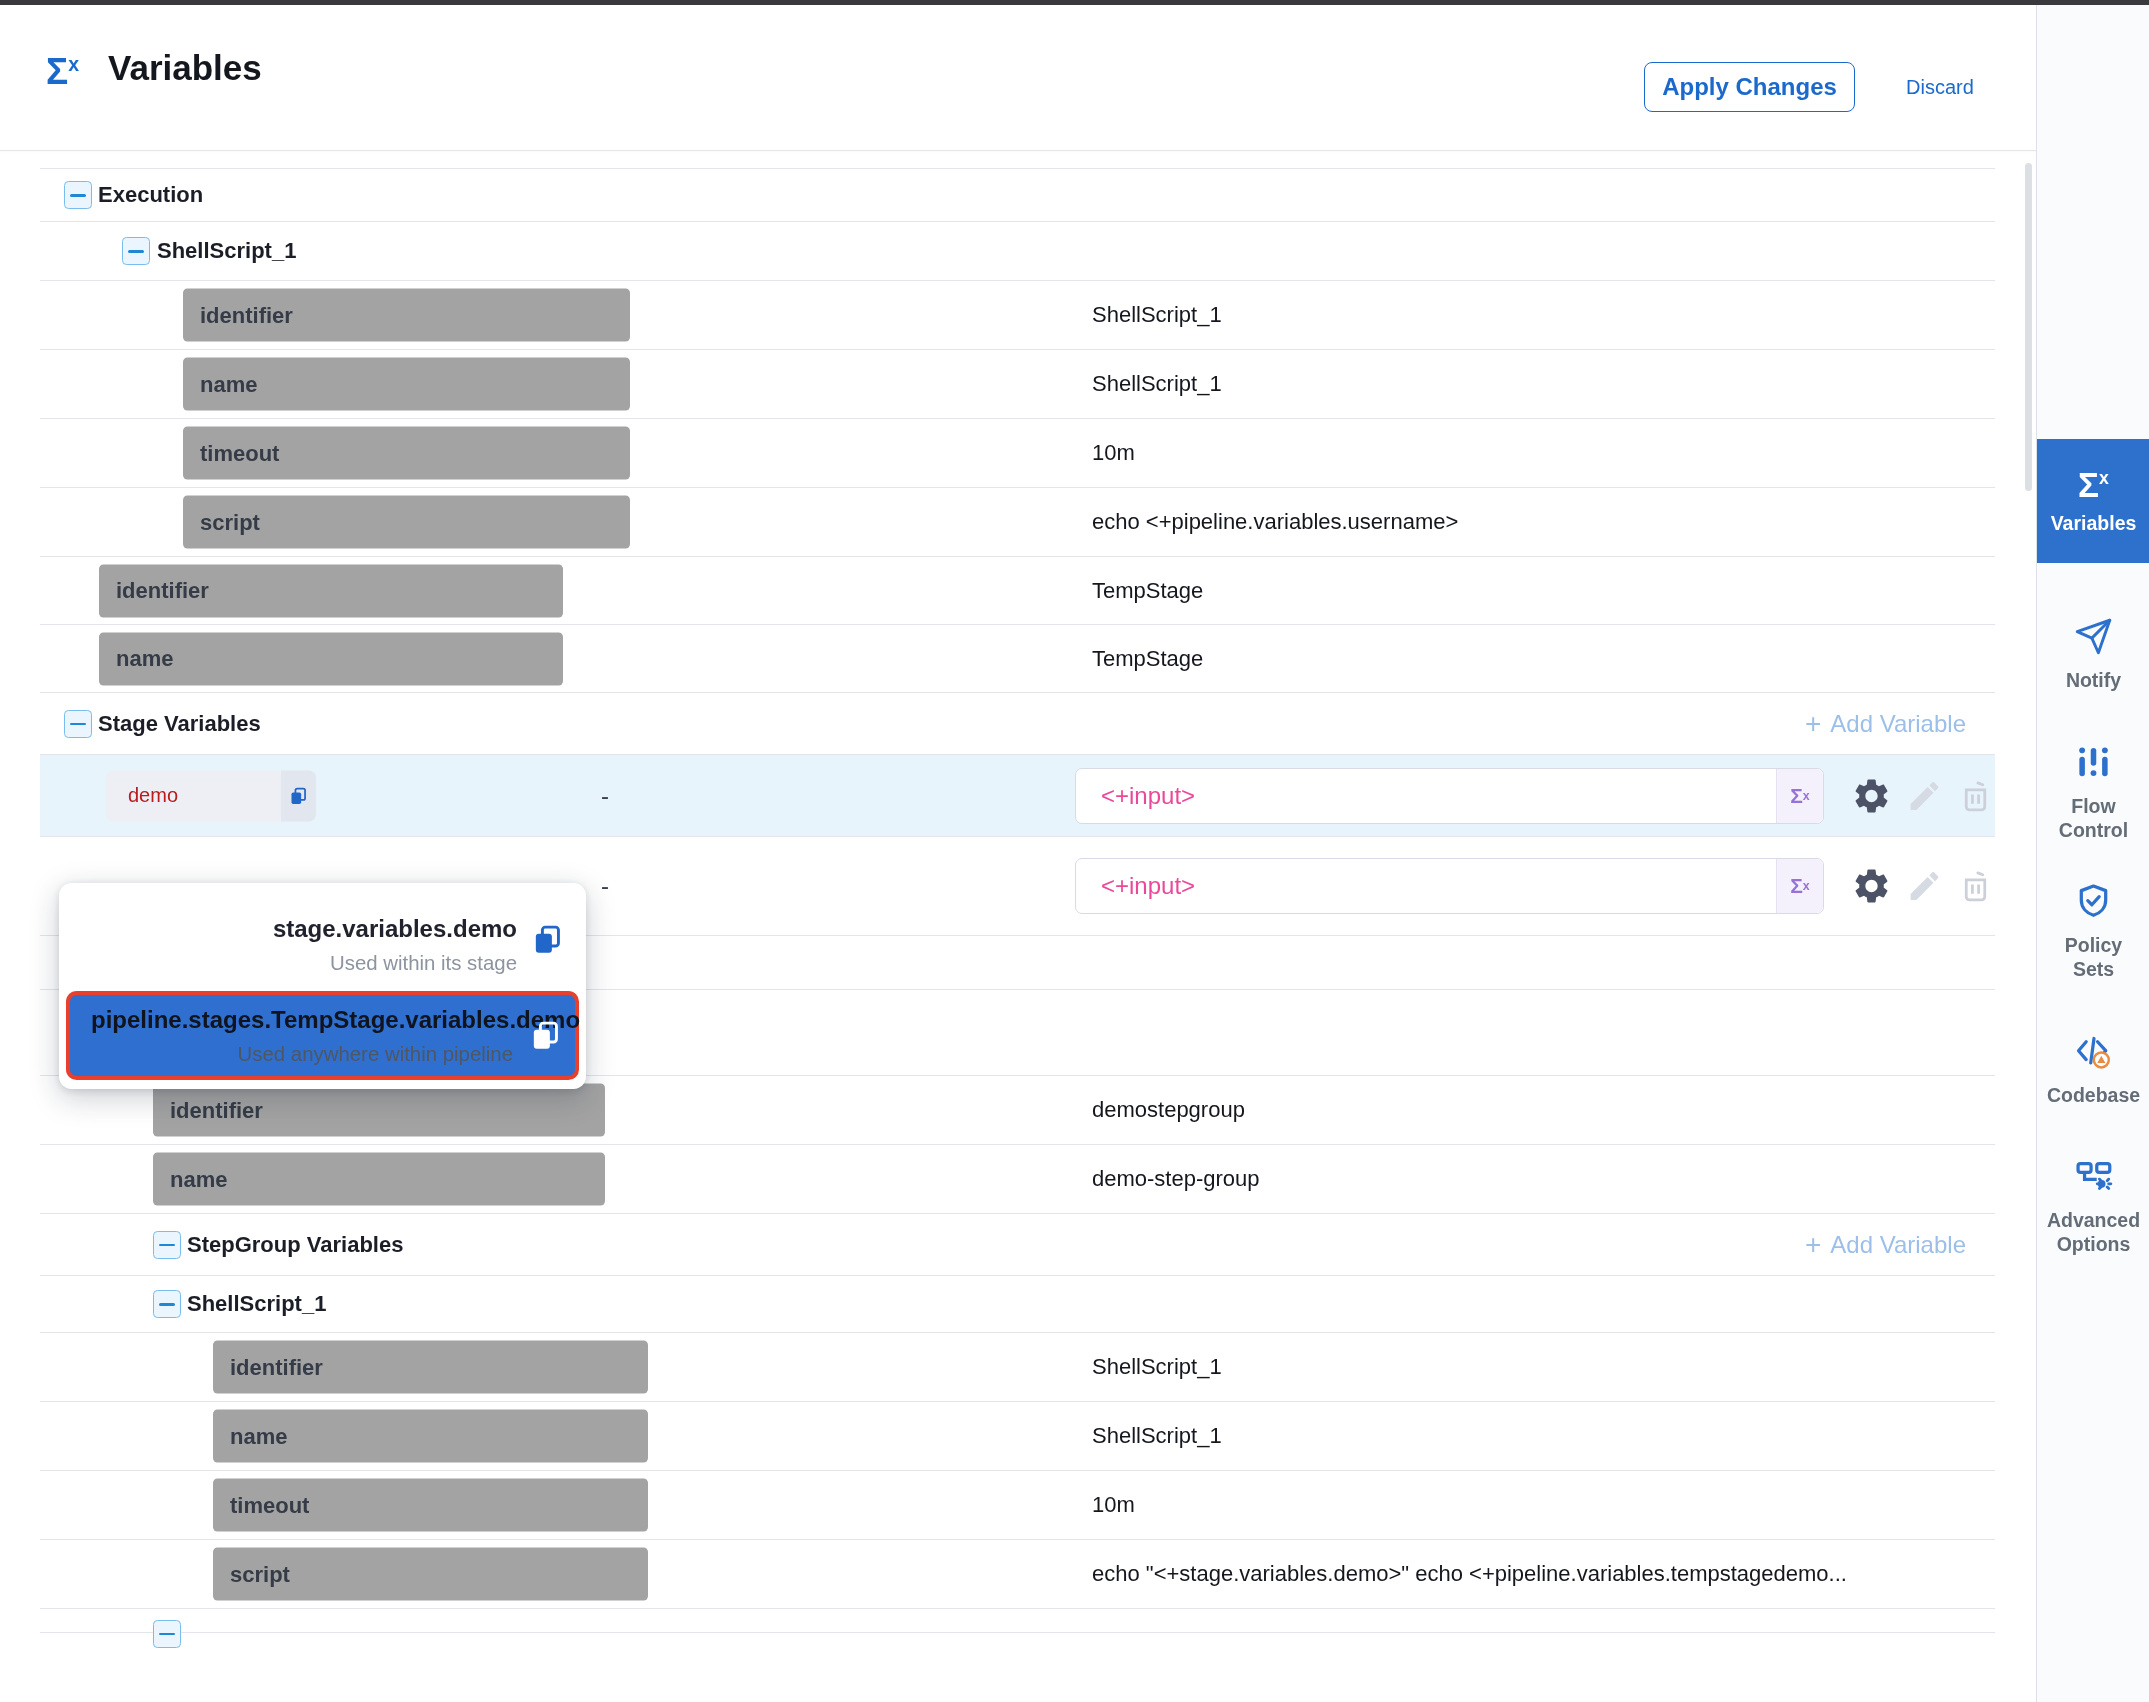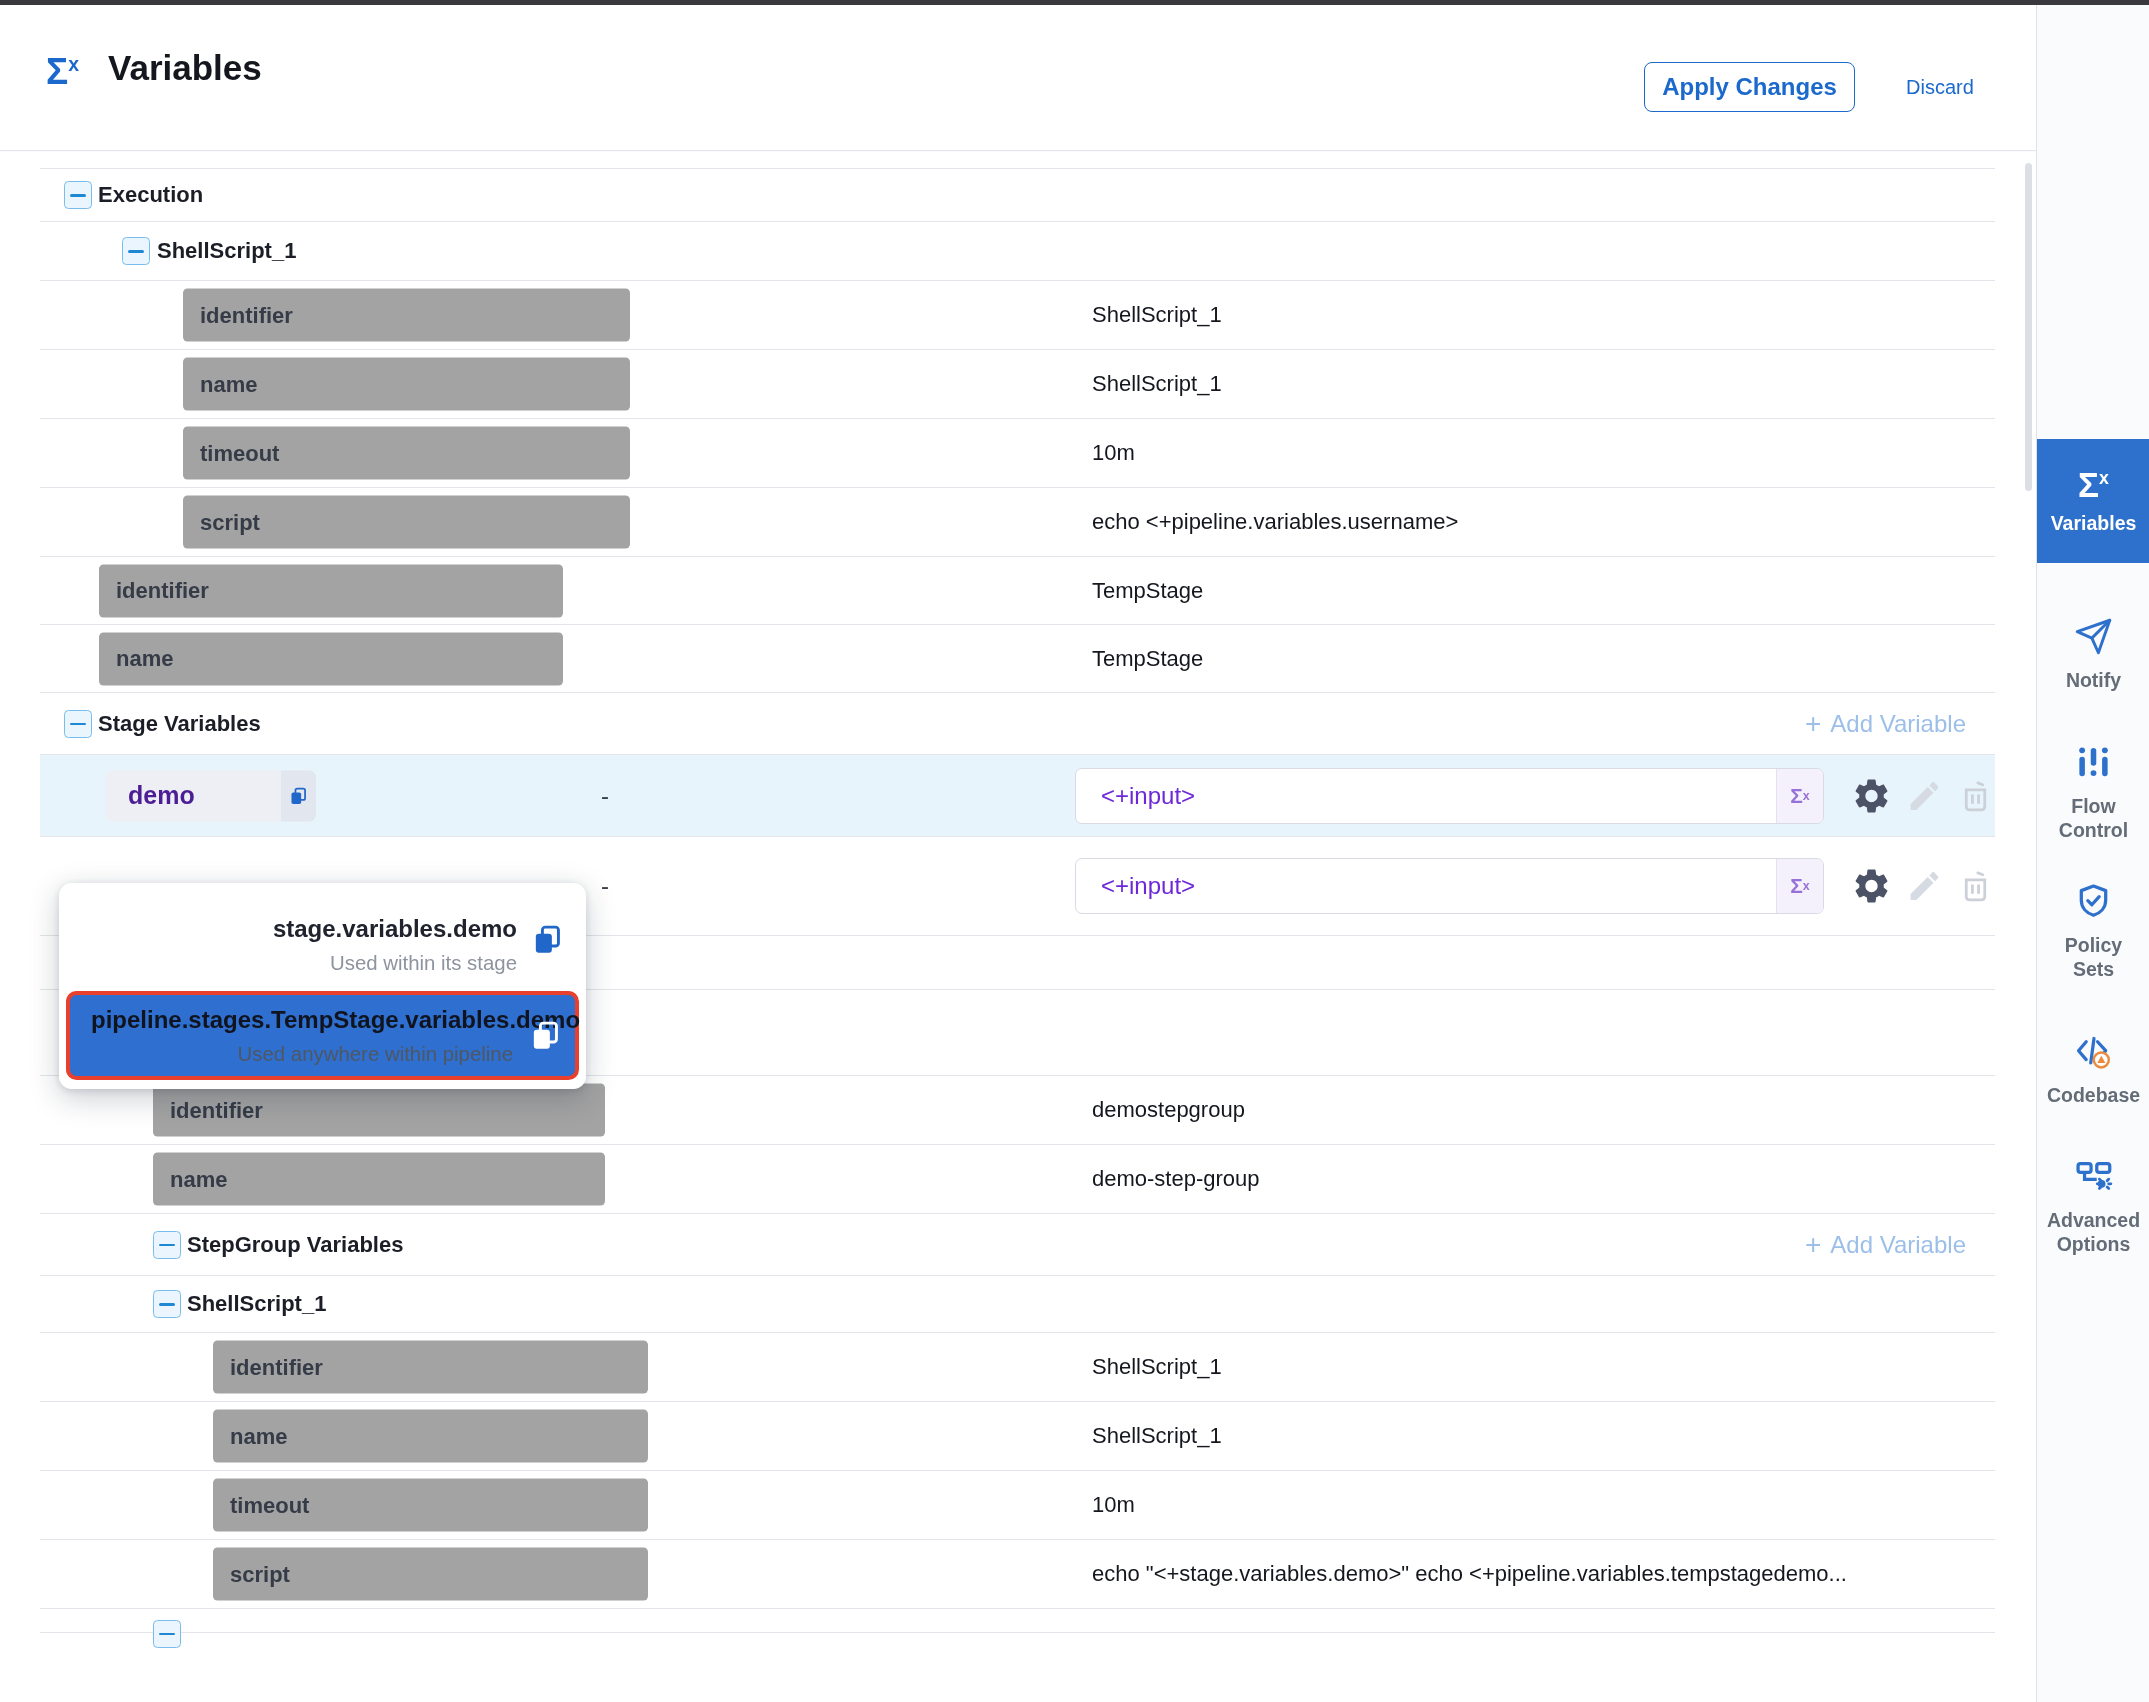--- a/index.html
+++ b/index.html
@@ -48,27 +48,27 @@
         display:flex;align-items:center;padding-left:17px;box-sizing:border-box;}
   .chip span{font-size:22px;font-weight:600;color:#353c47;}
   .val{position:absolute;left:1052px;top:50%;transform:translateY(-50%);font-size:22px;color:#15171e;
        white-space:nowrap;max-width:887px;overflow:hidden;}
   .addvar{position:absolute;right:29px;top:50%;transform:translateY(-50%);display:flex;align-items:center;
           color:#9cbfea;font-size:24px;font-weight:500;cursor:pointer;}
   .addvar .plus{font-size:28px;margin-right:8.9px;font-weight:400;line-height:1;}
   
   .name-input{position:absolute;left:66px;top:50%;transform:translateY(-50%);width:210px;height:51px;
               background:#edeff4;border-radius:7px;}
-  .name-input .nm{position:absolute;left:22px;top:50%;transform:translateY(-50%);font-size:25px;color:#4c1d95;font-weight:bold;}
+  .name-input .nm{position:absolute;left:22px;top:50%;transform:translateY(-50%);font-size:20px;color:#b91c1c;}
   .name-copy{position:absolute;right:0;top:0;bottom:0;width:35px;background:#e2e6ee;border-radius:0 7px 7px 0;
              display:flex;align-items:center;justify-content:center;cursor:pointer;}
   .dash{position:absolute;left:561px;top:50%;transform:translateY(-50%);font-size:24px;color:#3a3f4a;}
   .val-input{position:absolute;left:1035px;top:50%;transform:translateY(-50%);width:749px;height:56px;
              background:#fff;border:0.9px solid #d8dbe3;border-radius:7px;box-sizing:border-box;}
-  .val-input .vi-text{position:absolute;left:25px;top:50%;transform:translateY(-50%);font-size:24px;color:#6d28d9;}
+  .val-input .vi-text{position:absolute;left:25px;top:50%;transform:translateY(-50%);font-size:24px;color:#ec4899;}
   .vi-sigma{position:absolute;right:0;top:0;bottom:0;width:46px;background:#f5f1fc;border-left:0.9px solid #e6e0f3;
             border-radius:0 6.2px 6.2px 0;display:flex;align-items:center;justify-content:center;cursor:pointer;
             font-size:21px;font-weight:700;color:#9672d8;}
   .vi-sigma sup{font-size:12.4px;}
   .row-icons{position:absolute;left:1811px;top:50%;transform:translateY(-50%);display:flex;align-items:center;gap:14px;}
   .row-icons .ic{cursor:pointer;display:flex;}
   
   .partial-icon{position:absolute;left:113px;top:12.4px;}
   
   #popup{position:absolute;left:59px;top:883px;width:527px;height:206px;background:#fff;border-radius:12.4px;

